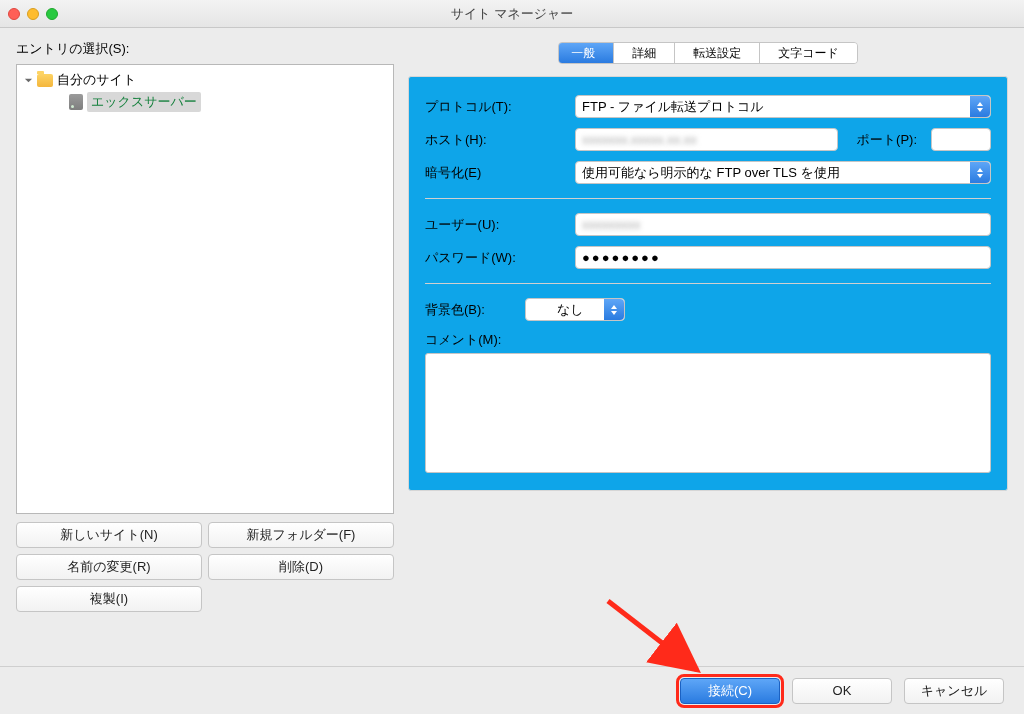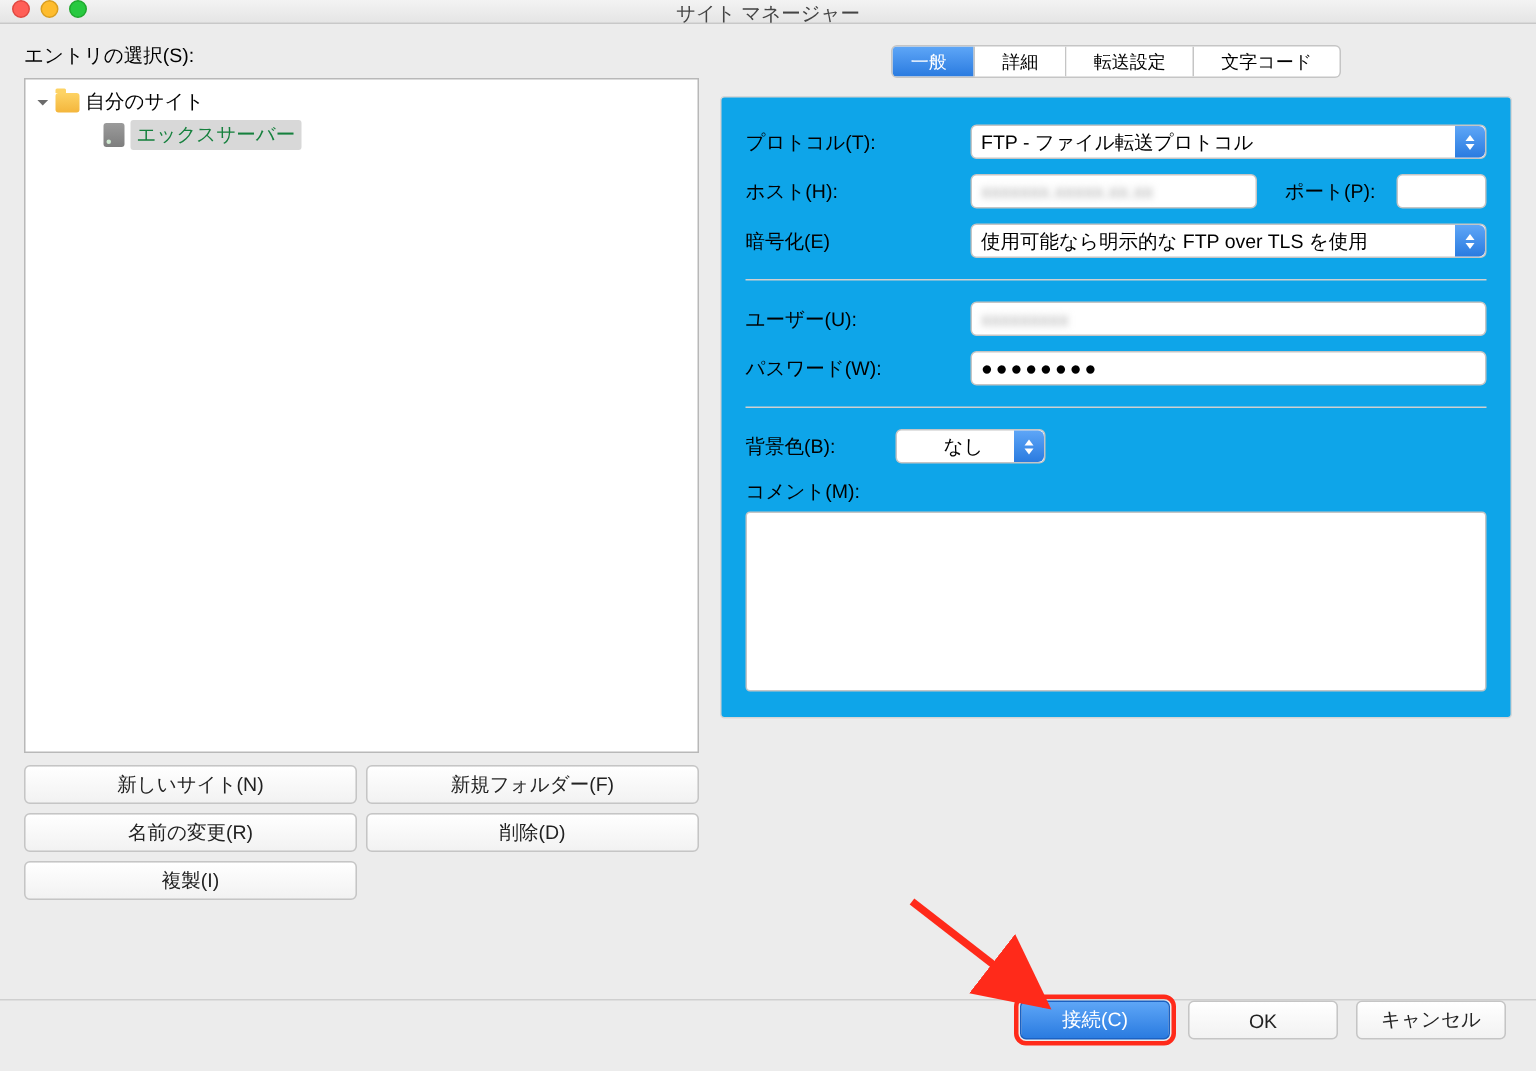--- a/index.html
+++ b/index.html
@@ -6,24 +6,25 @@
 body {
   font-family: -apple-system, "Hiragino Kaku Gothic ProN", "Hiragino Sans", sans-serif;
   font-size: 13px;
   background: #ececec;
   width: 1024px;
   height: 714px;
   overflow: hidden;
   position: relative;
 }
 .titlebar {
-  height: 16px;
+  height: 28px;
   background: linear-gradient(#f3f3f3, #e5e5e5);
   border-bottom: 1px solid #c8c8c8;
   display: flex;
+  align-items: center;
   padding: 0 8px;
   position: relative;
 }
 .traffic-lights { display: flex; gap: 7px; }
 .tl { width: 12px; height: 12px; border-radius: 50%; }
 .tl-close { background: #ff5f57; border: 0.5px solid #e04840; }
 .tl-min { background: #febc2e; border: 0.5px solid #d99e20; }
 .tl-max { background: #28c940; border: 0.5px solid #20a82e; }
 .title {
   position: absolute;
@@ -32,21 +33,21 @@
   font-size: 13px;
   color: #444;
   pointer-events: none;
 }
 .content {
   padding: 12px 16px;
   display: flex;
   gap: 14px;
 }
 .left-col {
-  width: 450px;
+  width: 378px;
   display: flex;
   flex-direction: column;
 }
 .entry-label { font-size: 13px; margin-bottom: 6px; }
 .tree {
   background: #fff;
   border: 1px solid #b8b8b8;
   height: 450px;
   padding: 4px 6px;
   overflow: auto;
@@ -225,21 +226,21 @@
   resize:none;
 }
 .footer {
   position:absolute;
   bottom:0; left:0; right:0;
   height:48px;
   border-top:1px solid #cfcfcf;
   background:#ececec;
   display:flex;
   justify-content:flex-end;
-  align-items:flex-start;
+  align-items:center;
   gap:12px;
   padding-right:20px;
 }
 .footer .mac-btn { width:100px; height:26px; }
 .connect-btn {
   background: linear-gradient(#5ea6f7,#2a7be0);
   color:#fff;
   border:1px solid #1b61c2;
   outline: 3px solid #ff2a1a;
   outline-offset: 1px;

